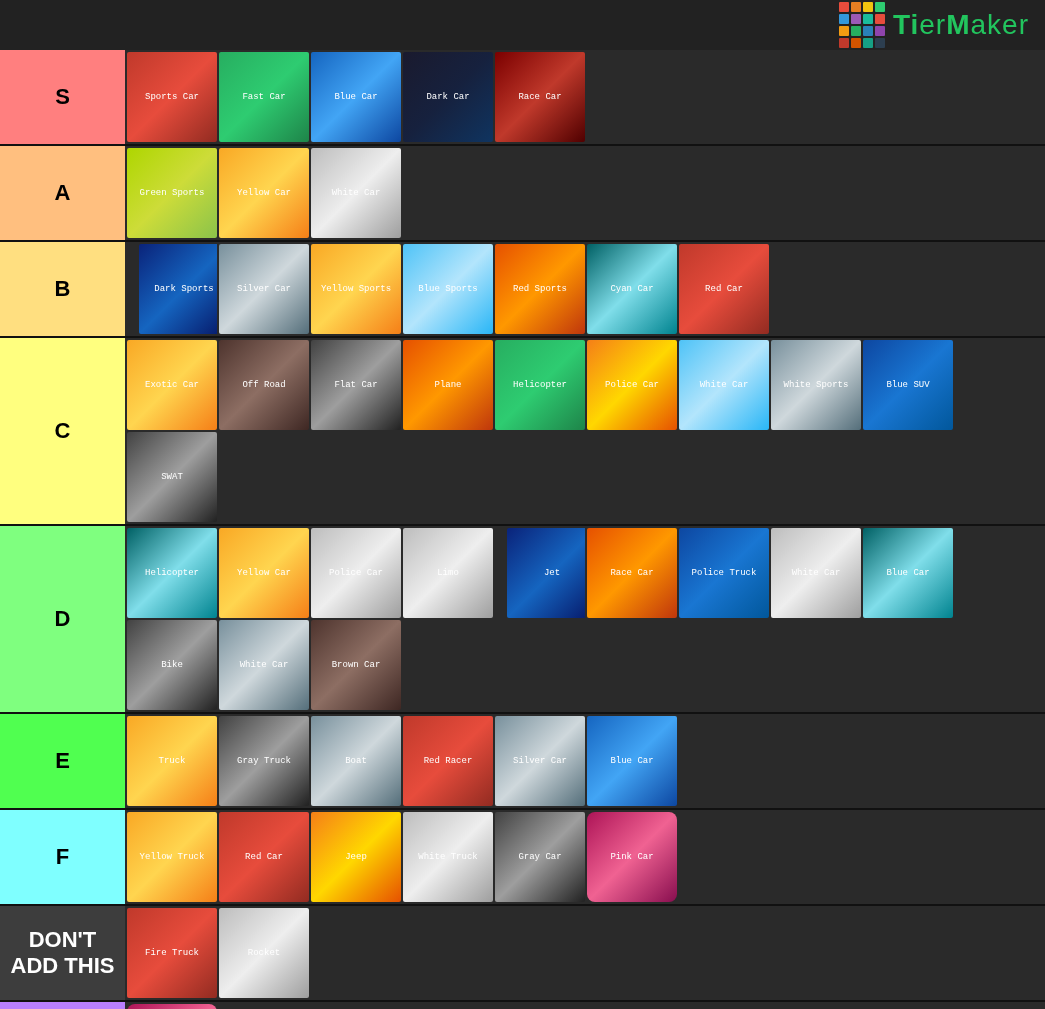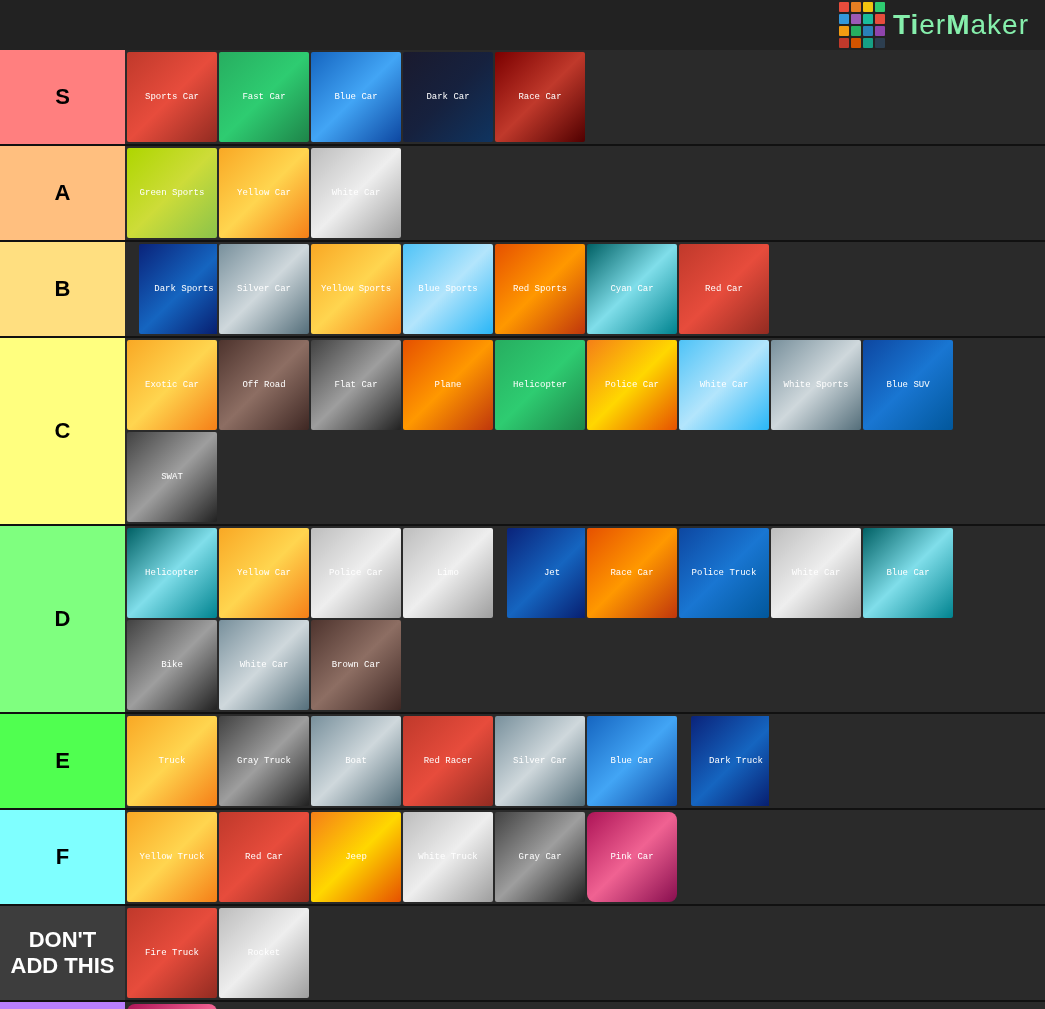--- a/index.html
+++ b/index.html
@@ -37,21 +37,21 @@
 
     .logo-grid-cell {
       width: 10px;
       height: 10px;
       border-radius: 1px;
     }
 
     .logo-text {
       font-size: 28px;
       font-weight: bold;
-      color: #86efac;
+      color: #22c55e;
       font-family: Arial, sans-serif;
       letter-spacing: 1px;
     }
 
     .logo-text span.lower {
       font-weight: normal;
     }
 
     .tier-row {
       display: flex;
@@ -321,23 +321,20 @@
           </div>
           <div class="tier-item">
             <div class="tier-item-img car-red">Red Racer</div>
           </div>
           <div class="tier-item">
             <div class="tier-item-img car-silver">Silver Car</div>
           </div>
           <div class="tier-item">
             <div class="tier-item-img car-blue">Blue Car</div>
           </div>
-          <div class="tier-item">
-            <div class="tier-item-img car-dark-blue">Dark Truck</div>
-          </div>
         </div>
       </div>
       <div class="tier-row">
         <div class="tier-label tier-f">F</div>
         <div class="tier-items">
           <div class="tier-item">
             <div class="tier-item-img car-yellow">Yellow Truck</div>
           </div>
           <div class="tier-item">
             <div class="tier-item-img car-red">Red Car</div>

